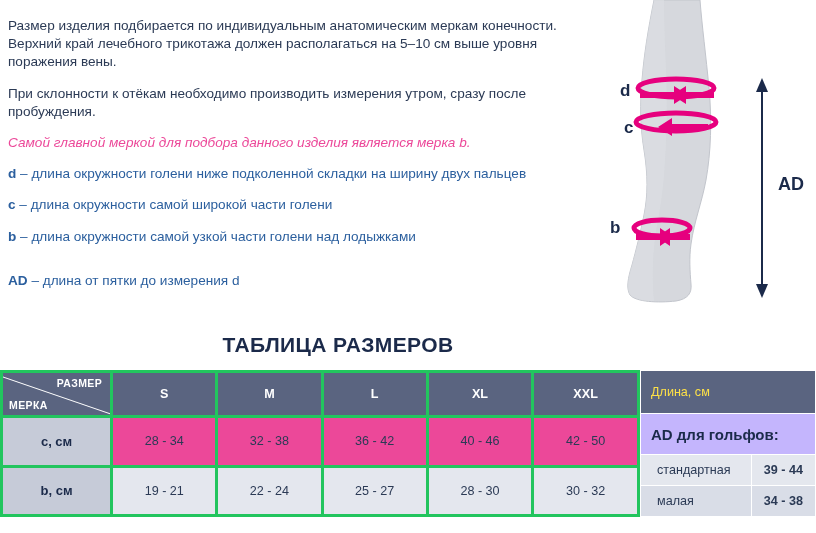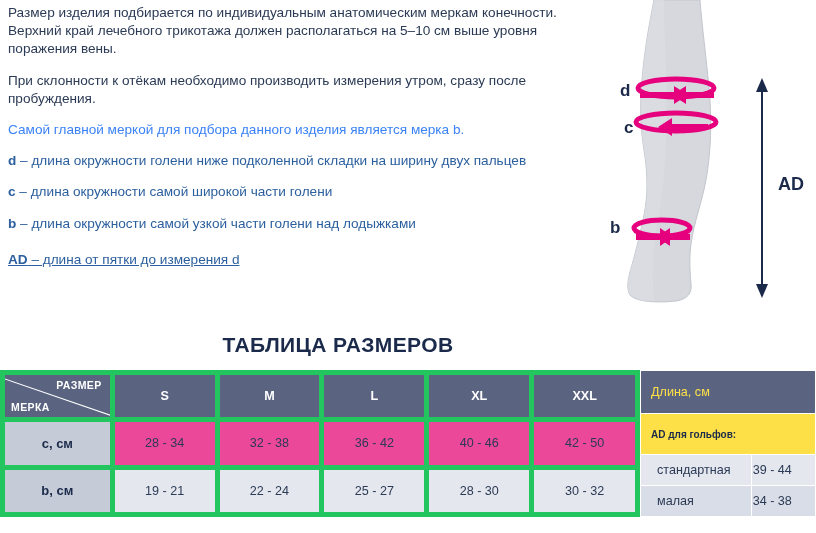--- a/index.html
+++ b/index.html
@@ -19,45 +19,45 @@
   .page {
     position: relative;
     width: 816px;
     height: 533px;
   }
 
   
   .text-col {
     position: absolute;
     left: 8px;
-    top: 4px;
+    top: 17px;
     width: 580px;
   }
   .para {
     color: #2b3a55;
     font-size: 13.6px;
     line-height: 1.34;
     margin-bottom: 13px;
   }
   .para.pink {
-    color: #3b82f6;
+    color: #ec4899;
+    font-style: italic;
   }
   .def {
     color: #2b5f9e;
     font-size: 13.6px;
     line-height: 1.34;
     margin-bottom: 13px;
   }
   .def .key {
     font-weight: bold;
     color: #2b5f9e;
   }
   .def.ad {
-    margin-top: 18px;
-    text-decoration: underline;
+    margin-top: 26px;
   }
 
   
   .illus {
     position: absolute;
     left: 596px;
     top: 0px;
     width: 220px;
     height: 330px;
   }
@@ -86,21 +86,21 @@
     align-items: stretch;
   }
   table {
     border-collapse: collapse;
     font-size: 12.6px;
   }
   .main-table {
     width: 640px;
   }
   .main-table th, .main-table td {
-    border: 5px solid #22c55e;
+    border: 3px solid #22c55e;
   }
   .hdr-cell {
     background: #5a6480;
     color: #ffffff;
     height: 40px;
     position: relative;
     padding: 0;
     width: 112px;
   }
   .hdr-cell .razmer {
@@ -175,35 +175,35 @@
   .side-hdr {
     background: #5a6480;
     color: #fde047;
     height: 40px;
     text-align: left;
     padding-left: 10px;
     font-size: 12.6px;
     font-weight: normal;
   }
   .side-sub {
-    background: #fde047;
+    background: #c4b5fd;
     color: #1b2a4a;
     height: 38px;
     padding-left: 10px;
     font-weight: bold;
-    font-size: 10px;
+    font-size: 15px;
   }
   .side-row {
     background: #e4e7ee;
     height: 31px;
     color: #2b3a55;
     font-size: 12.6px;
   }
   .side-row .nm { padding-left: 16px; }
-  .side-row .vl { text-align: left; padding-right: 12px; font-weight: normal; }
+  .side-row .vl { text-align: right; padding-right: 12px; font-weight: bold; }
   .side-row.alt { background: #d9dde7; }
 </style>
 </head>
 <body>
 
 <div class="page">
 
   <div class="text-col">
     <div class="para">Размер изделия подбирается по индивидуальным анатомическим меркам конечности. Верхний край лечебного трикотажа должен располагаться на 5–10 см выше уровня поражения вены.</div>
     <div class="para">При склонности к отёкам необходимо производить измерения утром, сразу после пробуждения.</div>

